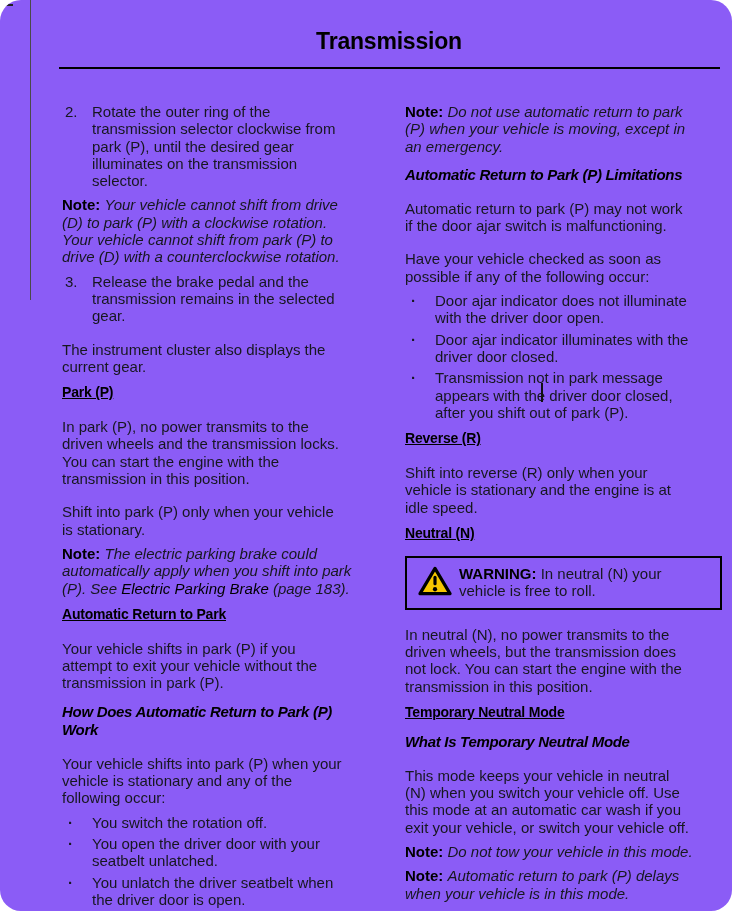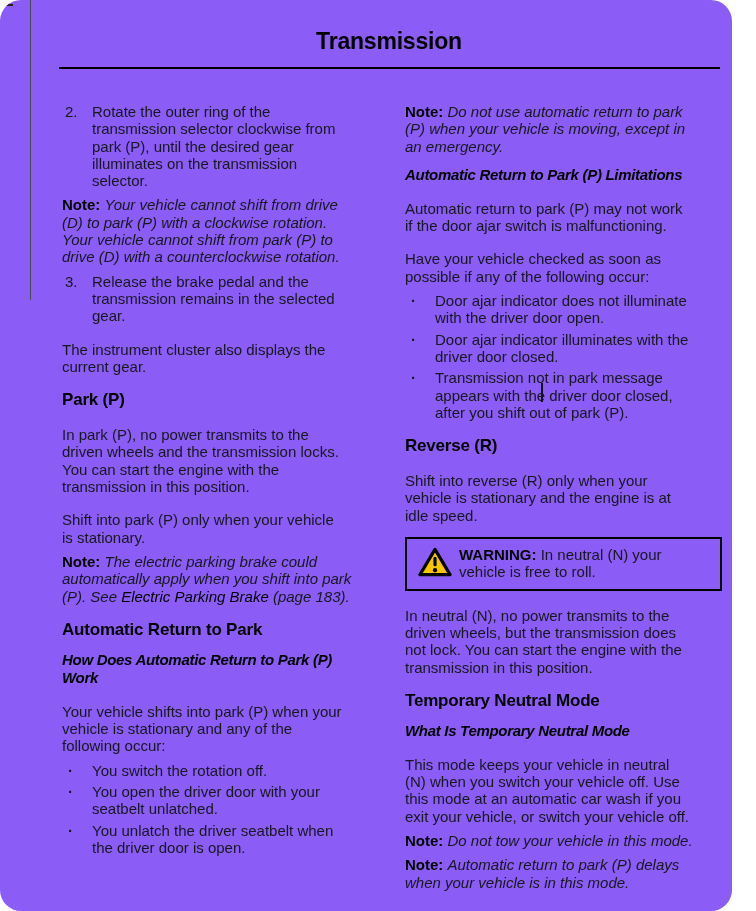--- a/index.html
+++ b/index.html
@@ -32,22 +32,22 @@
   }
   .col{display:block;}
   .col-left{width:318px;}
   .col-right{width:317px;}
   .pre{white-space:pre-line;}
   .para{margin:16px 0 7px 0;}
   .step{display:flex;margin:0 0 7px 0;}
   .step-num{width:30px;flex:0 0 30px;padding-left:3px;box-sizing:border-box;}
   .step-text{flex:1;}
   h2.section{
-    font-size:17px;line-height:20px;font-weight:700;color:#000;
-    margin:15px 0 8px 0;letter-spacing:-0.2px;
+    font-size:14px;line-height:20px;font-weight:700;color:#000;
+    margin:7px 0 8px 0;letter-spacing:-0.2px;text-decoration:underline;
   }
   h3.sub{
     font-size:15px;line-height:18px;font-weight:700;font-style:italic;color:#000;
     margin:11px 0 8px 0;letter-spacing:-0.3px;
   }
   .note{margin:0 0 7px 0;}
   .note-label{font-weight:700;font-style:normal;color:#000;}
   .note-text{font-style:italic;}
   .bi{font-weight:400;font-style:italic;color:#000;}
   .bullets{margin:0 0 6px 0;}
@@ -114,20 +114,23 @@
 transmission in this position.</p>
       <p class="para pre">Shift into park (P) only when your vehicle
 is stationary.</p>
 
       <p class="note pre"><b class="note-label">Note:</b> <i class="note-text"><span>The electric parking brake could
 automatically apply when you shift into park
 (P). See </span><b class="bi">Electric Parking Brake</b><span> (page 183).</span></i></p>
 
       <h2 class="section">Automatic Return to Park</h2>
 
+      <p class="para pre">Your vehicle shifts in park (P) if you
+attempt to exit your vehicle without the
+transmission in park (P).</p>
 
       <h3 class="sub pre">How Does Automatic Return to Park (P)
 Work</h3>
       <p class="para pre">Your vehicle shifts into park (P) when your
 vehicle is stationary and any of the
 following occur:</p>
 
       <div class="bullets">
         <div class="bullet">
           <span class="bullet-dot">·</span>
@@ -177,20 +180,21 @@
 appears with the driver door closed,
 after you shift out of park (P).</div>
         </div>
       </div>
 
       <h2 class="section">Reverse (R)</h2>
       <p class="para pre">Shift into reverse (R) only when your
 vehicle is stationary and the engine is at
 idle speed.</p>
 
+      <h2 class="section">Neutral (N)</h2>
 
       <div class="warning-box">
         <p><svg class="warn-icon" width="34" height="30" viewBox="0 0 36 32">
               <path d="M18 2.5 L34 29.5 H2 Z" fill="#f7c600" stroke="#000" stroke-width="3.4" stroke-linejoin="round"></path>
               <rect x="16.3" y="10.5" width="3.4" height="10" rx="1.7" fill="#000"></rect>
               <circle cx="18" cy="24.8" r="2.3" fill="#000"></circle>
             </svg><b class="warn-label">WARNING:</b> <span>In neutral (N) your vehicle is free to roll.</span></p>
       </div>
 
       <p class="para pre">In neutral (N), no power transmits to the

